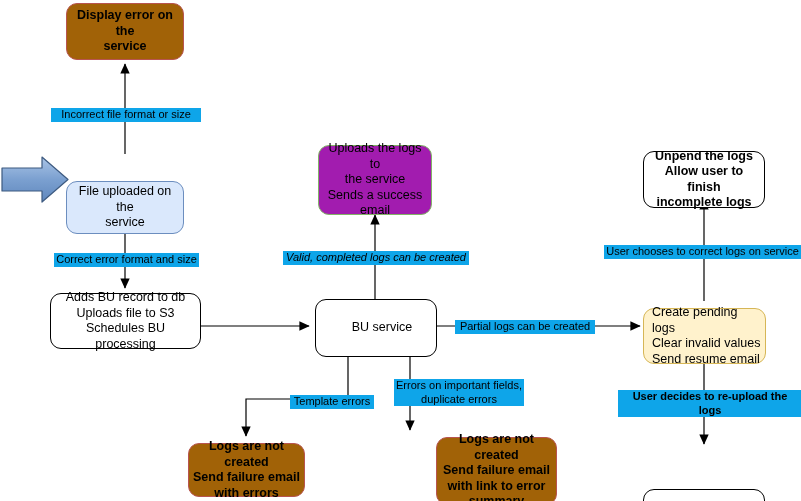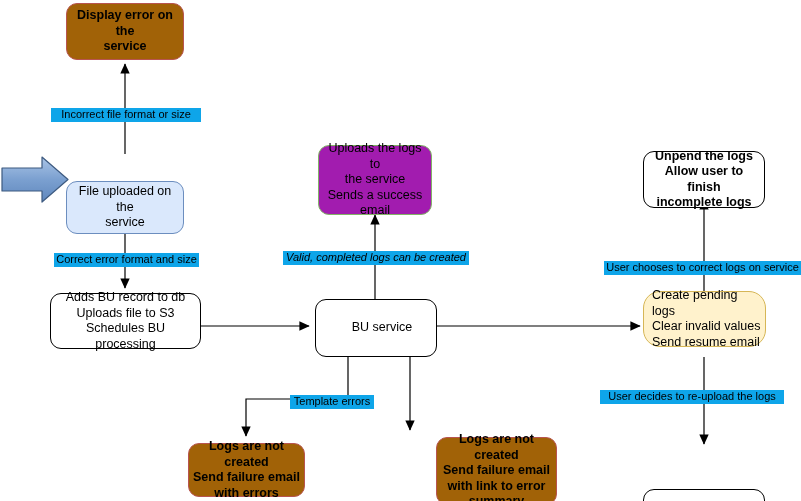--- a/index.html
+++ b/index.html
@@ -112,21 +112,21 @@
   <div class="node plain" style="left:315px;top:299px;width:122px;height:58px;padding-left:16px;">
     <span>BU service</span>
   </div>
 
   <div class="node plain" style="left:643px;top:151px;width:122px;height:57px;font-weight:bold;">
     <span>Unpend the logs
 Allow user to finish
 incomplete logs</span>
   </div>
 
-  <div class="node yellow" style="left:643px;top:291px;width:123px;height:56px;border-radius:17px;">
+  <div class="node yellow" style="left:643px;top:308px;width:123px;height:56px;">
     <span>Create pending logs
 Clear invalid values
 Send resume email</span>
   </div>
 
   <div class="node pink" style="left:188px;top:443px;width:117px;height:54px;">
     <span>Logs are not created
 Send failure email
 with errors</span>
   </div>
@@ -142,21 +142,24 @@
     <span>Mark choice as re-
 upload</span>
   </div>
 
   <div class="edge-label" style="left:51px;top:108px;width:150px;">Incorrect file format or size</div>
 
   <div class="edge-label" style="left:54px;top:253px;width:145px;">Correct error format and size</div>
 
   <div class="edge-label" style="left:283px;top:251px;width:186px;font-style:italic;">Valid, completed logs can be created</div>
 
-  <div class="edge-label" style="left:604px;top:245px;width:197px;margin-top:16px;">User chooses to correct logs on service</div>
+  <div class="edge-label" style="left:604px;top:245px;width:197px;">User chooses to correct logs on service</div>
 
+  <div class="edge-label" style="left:455px;top:320px;width:140px;">Partial logs can be created</div>
 
   <div class="edge-label" style="left:290px;top:395px;width:84px;">Template errors</div>
 
+  <div class="edge-label" style="left:394px;top:379px;width:130px;">Errors on important fields,
+duplicate errors</div>
 
-  <div class="edge-label" style="left:600px;top:390px;width:184px;">User decides to re-upload the logs</div>
+  <div class="edge-label" style="left:618px;top:390px;width:184px;font-weight:bold;">User decides to re-upload the logs</div>
 
 </div>
 
 </body></html>

